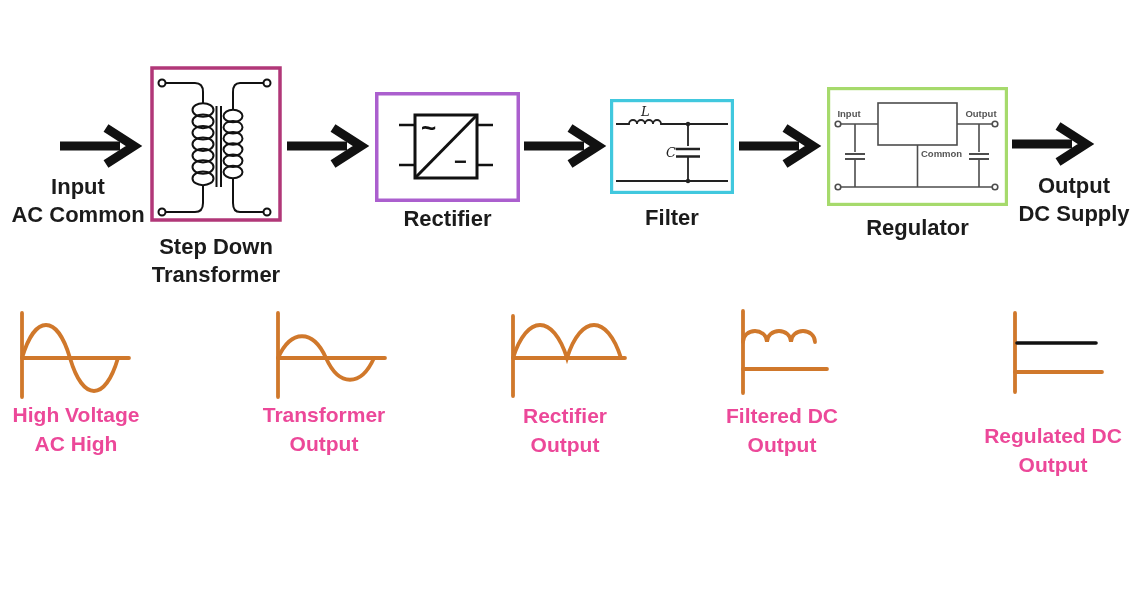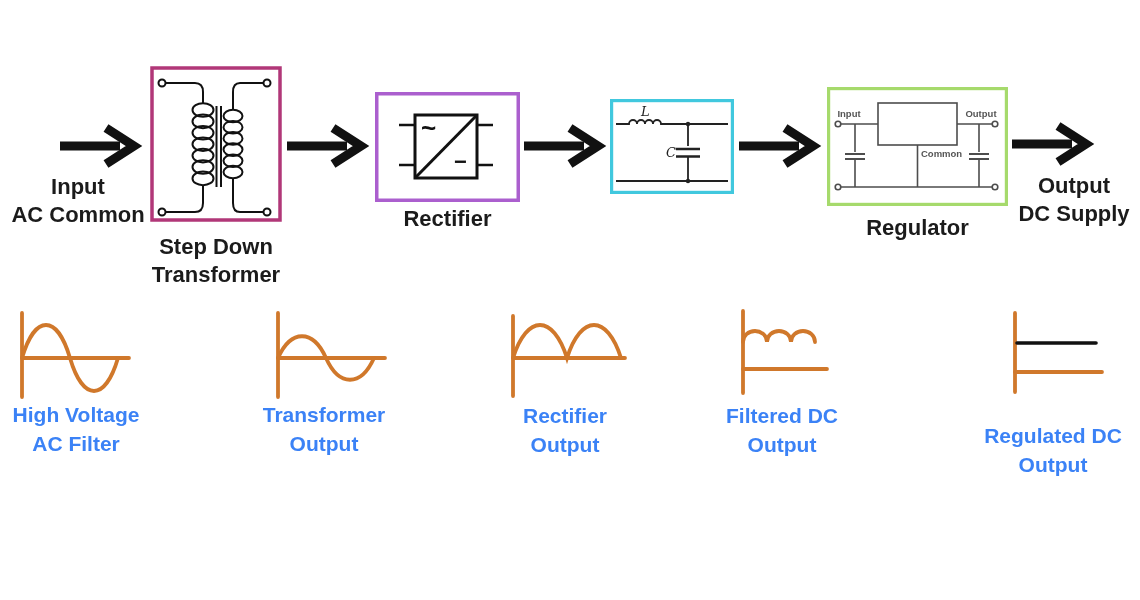--- a/index.html
+++ b/index.html
@@ -8,21 +8,21 @@
     font-family:"Liberation Sans",sans-serif;color:#1b1b1b;
   }
   .abs{position:absolute;}
   svg{display:block;}
   
   .caption{
     position:absolute;text-align:center;font-weight:700;color:#1b1b1b;
     font-size:22px;line-height:28px;letter-spacing:0px;
   }
   .wave-caption{
-    position:absolute;text-align:center;font-weight:700;color:#3b82f6;
+    position:absolute;text-align:center;font-weight:700;color:#ec4899;
     font-size:21px;line-height:29px;
   }
   
   .blk{stroke:#111;fill:none;}
   .reg-line{stroke:#4d4d4d;fill:none;}
   .reg-text{font-family:"Liberation Sans",sans-serif;font-size:9.5px;font-weight:600;fill:#555;}
   .lc-text{font-family:"DejaVu Serif",serif;font-style:italic;font-size:13px;fill:#222;}
   .sym-text{font-family:"Liberation Sans",sans-serif;font-weight:700;fill:#111;}
   .wave{stroke:#d0782b;fill:none;stroke-linecap:round;}
 </style>
@@ -105,20 +105,23 @@
       <path d="M78 25 V47"></path>
       <path d="M66 50 H90 M66 57.5 H90" stroke-width="2.4"></path>
       <path d="M78 57.5 V82"></path>
       <path d="M6 82 H118"></path>
       <circle cx="78" cy="25" r="2.2" fill="#222" stroke="none"></circle>
       <circle cx="78" cy="82" r="2.2" fill="#222" stroke="none"></circle>
     </g>
     <text x="31" y="17" class="lc-text">L</text>
     <text x="56" y="58" class="lc-text">C</text>
   </svg>
+  <div class="caption" style="left:610px;top:204px;width:124px;">
+    <div>Filter</div>
+  </div>
 
   <svg class="abs" style="left:737px;top:124px;" width="88" height="44" viewBox="0 0 88 44">
     <path d="M2 22 H62" stroke="#111" stroke-width="9" fill="none"></path>
     <path d="M48 4 L76 22 L48 40" stroke="#111" stroke-width="9" fill="none" stroke-linejoin="miter"></path>
   </svg>
 
   <svg class="abs" style="left:827px;top:87px;" width="181" height="119" viewBox="0 0 181 119">
     <rect x="1.6" y="1.6" width="177.8" height="115.8" fill="#ffffff" stroke="#a6da6c" stroke-width="3.2"></rect>
     <g class="reg-line" stroke-width="1.6">
       <path d="M13 37 H51 M130 37 H166"></path>
@@ -152,21 +155,21 @@
     <div>DC Supply</div>
   </div>
 
   <svg class="abs" style="left:14px;top:309px;" width="146" height="94" viewBox="0 0 146 94">
     <path class="wave" stroke-width="3.8" d="M8 4 V88"></path>
     <path class="wave" stroke-width="3.8" d="M8 49 H115"></path>
     <path class="wave" stroke-width="3.8" d="M8 49 C21 5 43 5 56 49 C69 93 91 93 104 49"></path>
   </svg>
   <div class="wave-caption" style="left:0px;top:400px;width:152px;">
     <div>High Voltage</div>
-    <div>AC Filter</div>
+    <div>AC High</div>
   </div>
 
   <svg class="abs" style="left:268px;top:309px;" width="122" height="94" viewBox="0 0 122 94">
     <path class="wave" stroke-width="3.8" d="M10 4 V88"></path>
     <path class="wave" stroke-width="3.8" d="M10 49 H117"></path>
     <path class="wave" stroke-width="3.8" d="M10 49 C23 20 45 20 58 49 C71 78 93 78 106 49"></path>
   </svg>
   <div class="wave-caption" style="left:244px;top:400px;width:160px;">
     <div>Transformer</div>
     <div>Output</div>

